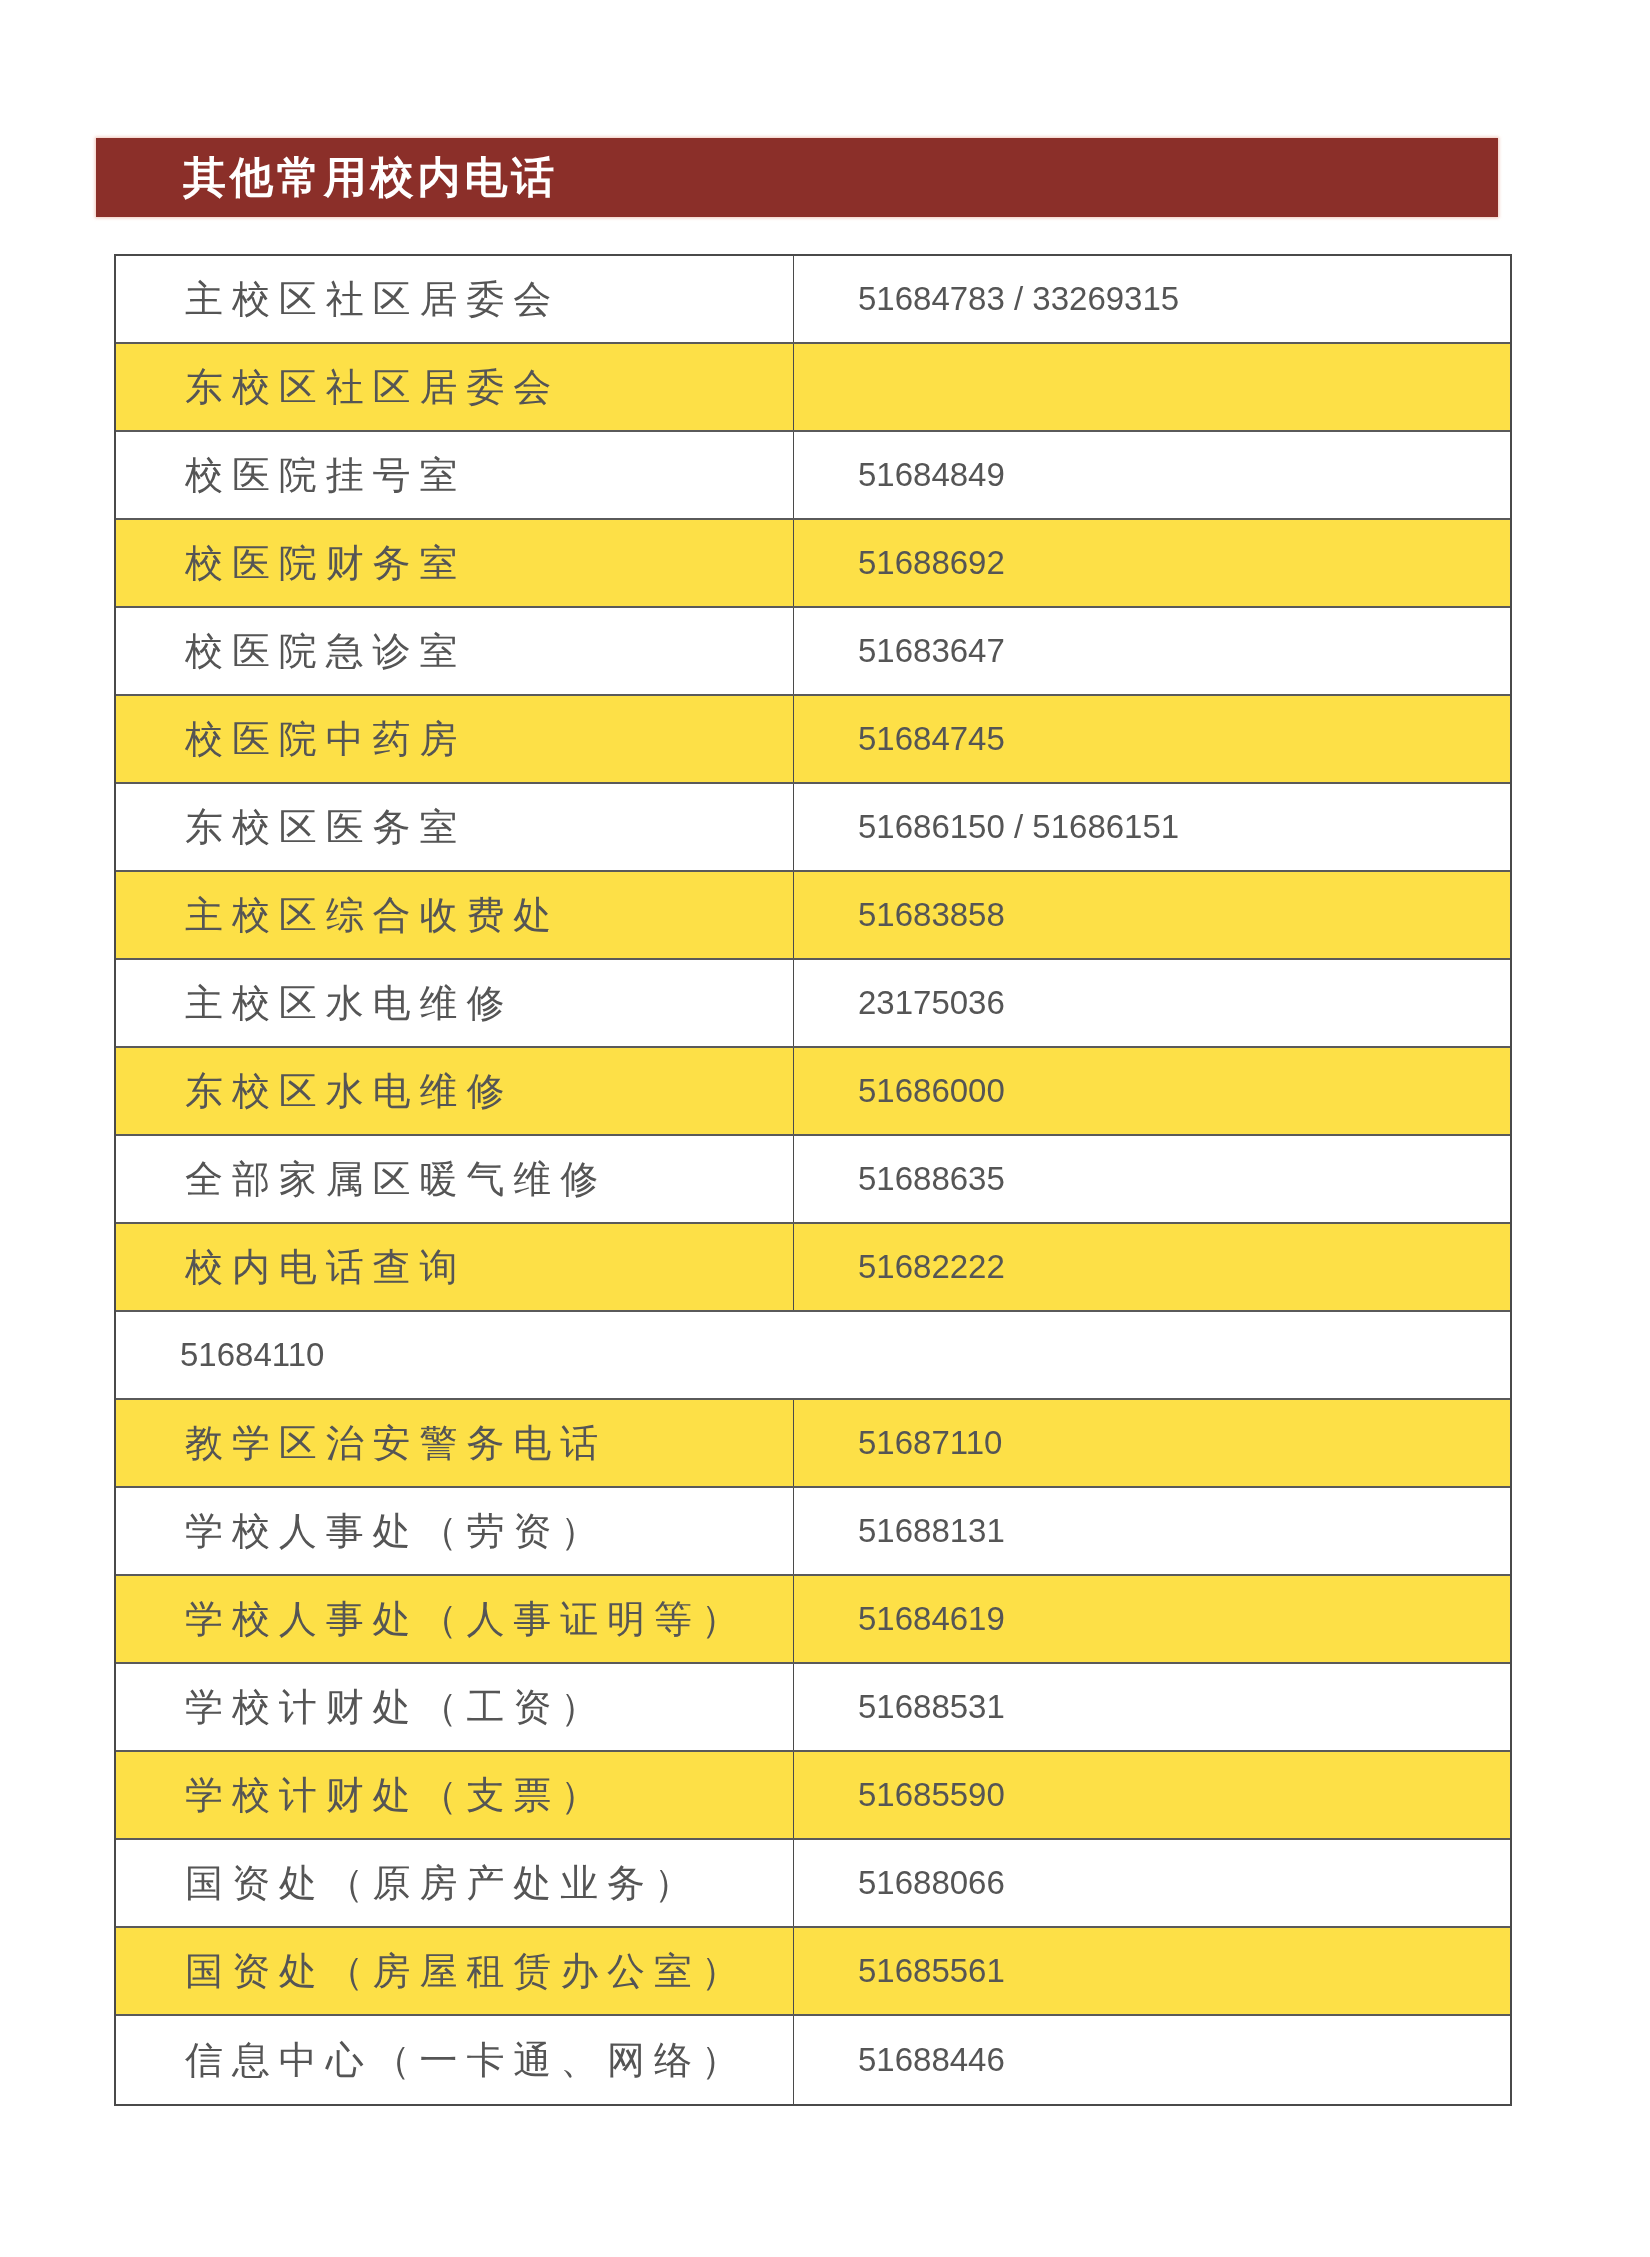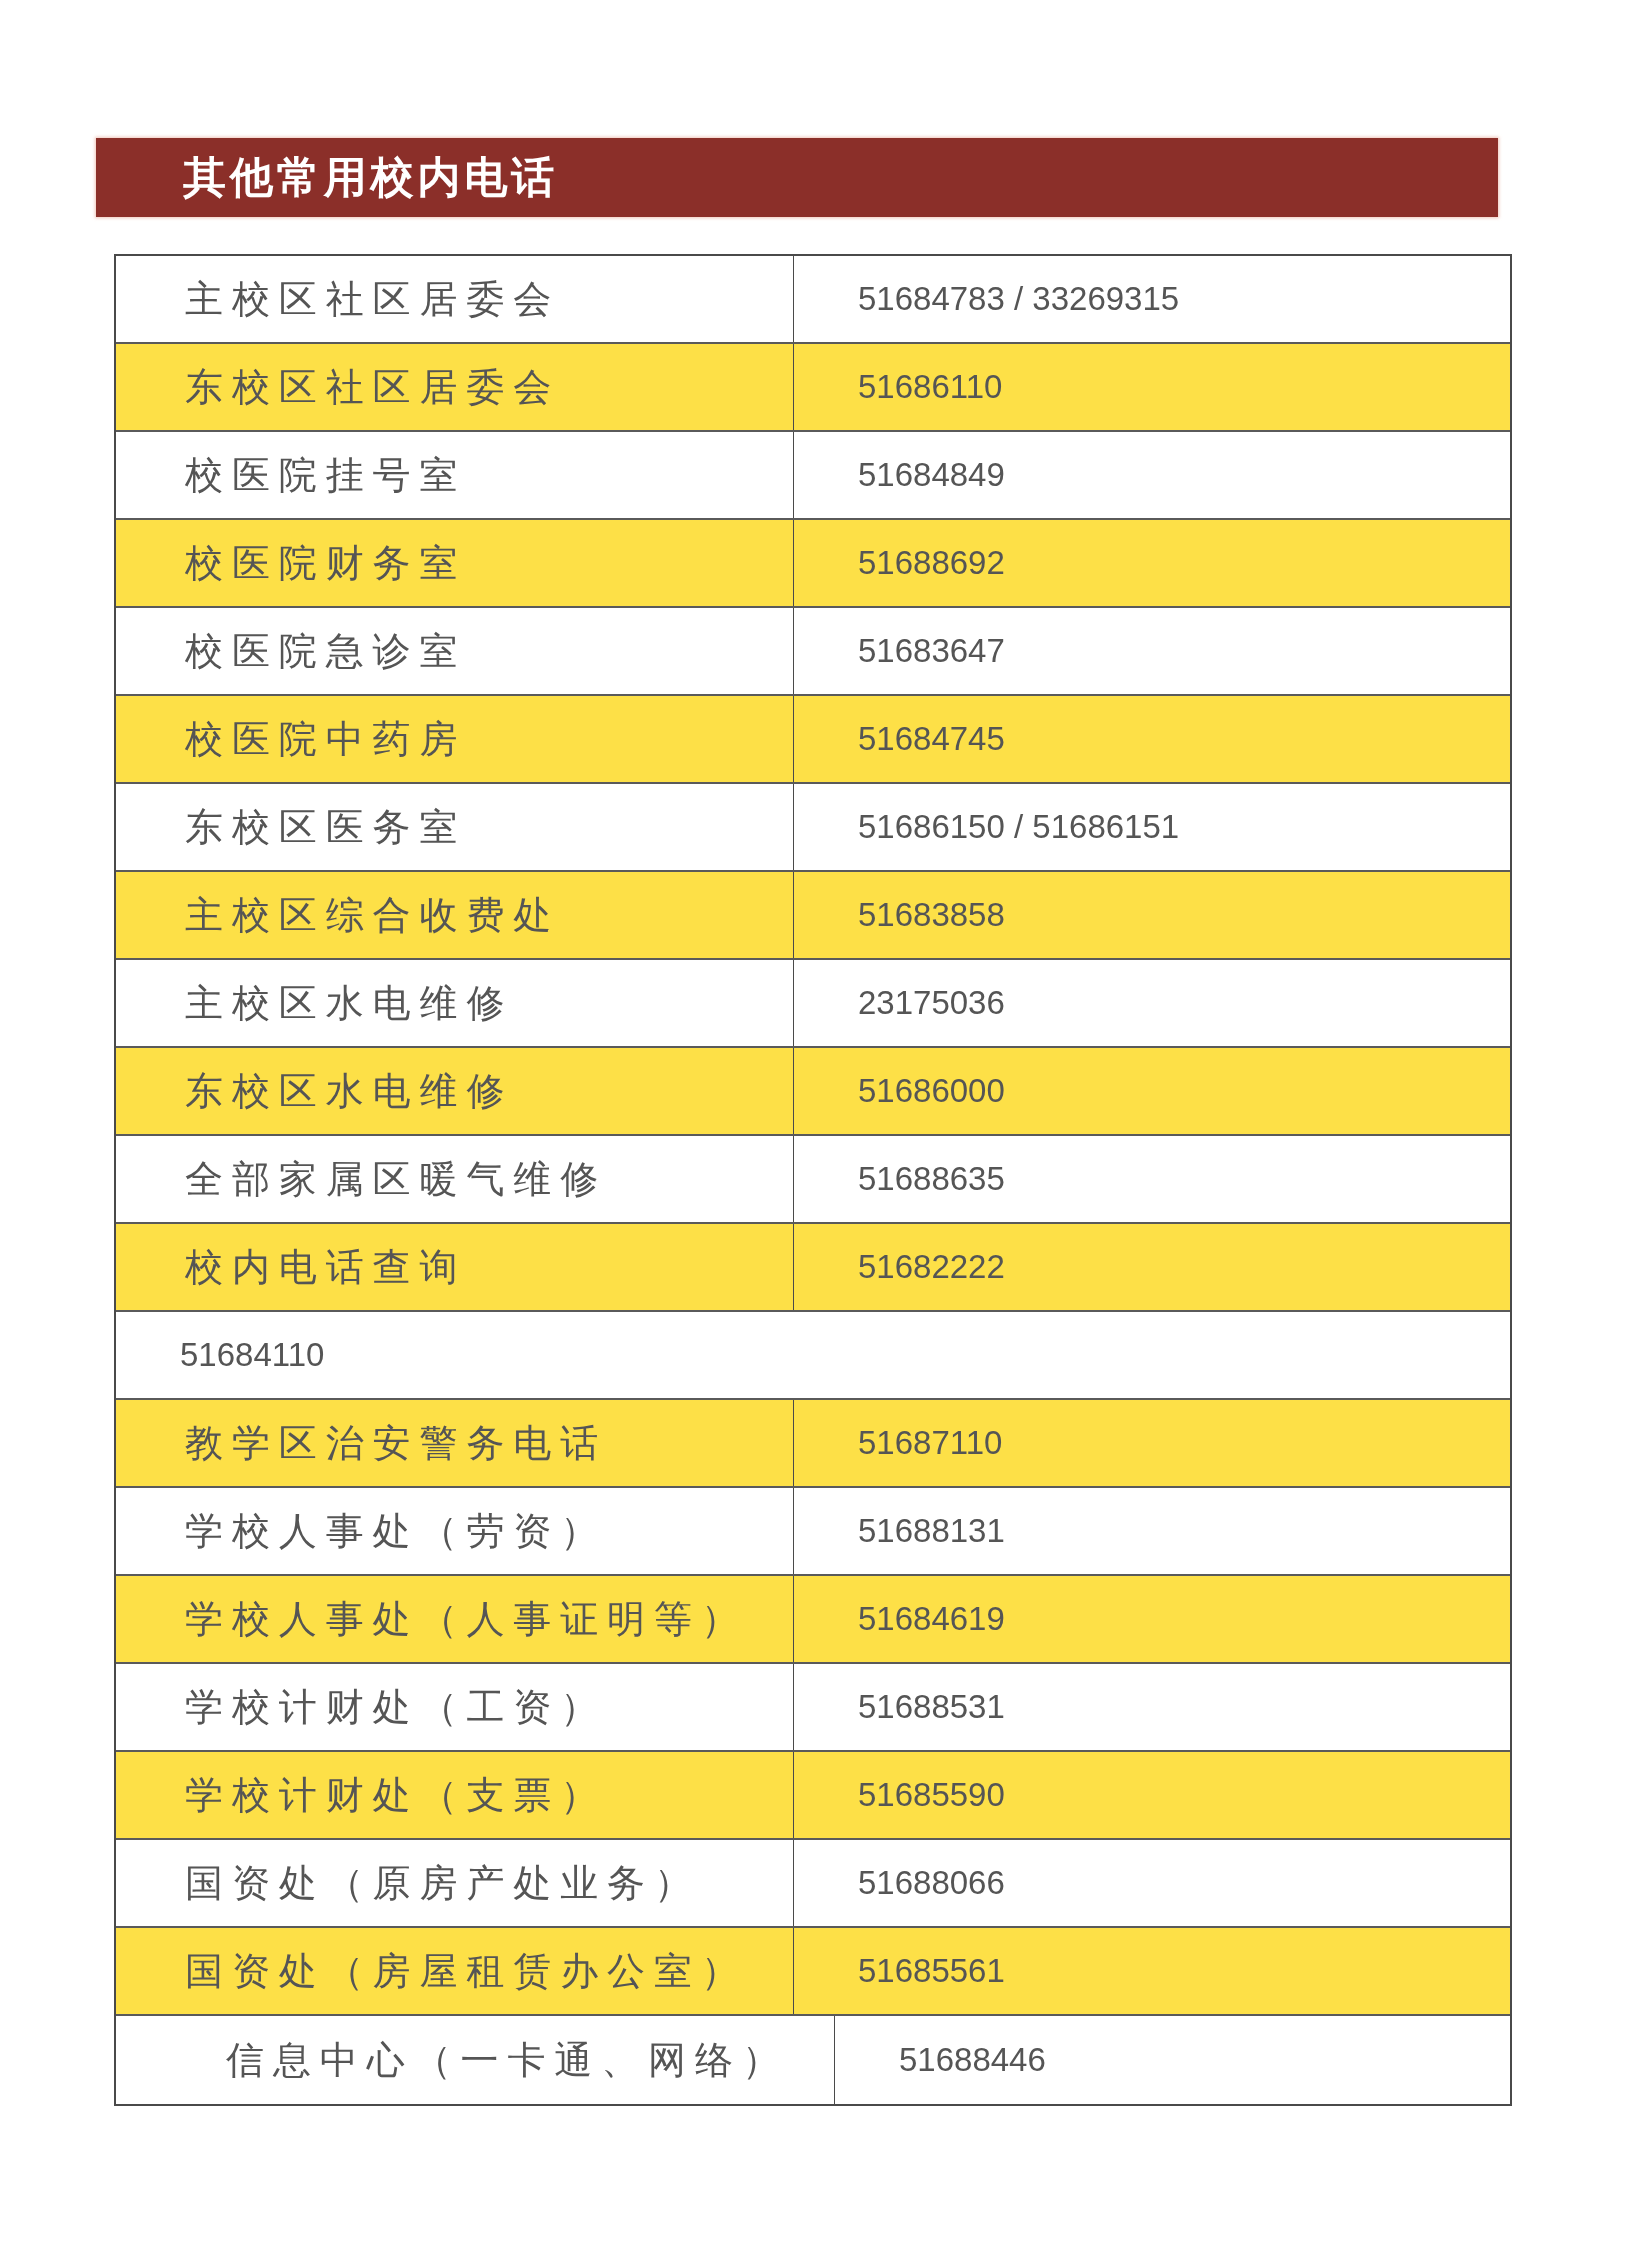--- a/index.html
+++ b/index.html
@@ -16,21 +16,21 @@
     font-family: "DejaVu Serif", "Liberation Serif", serif;
   }
   .phone-table {
     position: absolute; left: 114px; top: 254px; width: 1398px;
     border: 2px solid #4a4a4a; box-sizing: border-box;
   }
   .row {
     display: flex; height: 88px; box-sizing: border-box;
     border-bottom: 2px solid #5a5a5a;
   }
-  .row:last-child { border-bottom: none; padding-left: 41px; }
+  .row:last-child { border-bottom: none; }
   .row.alt { background: #fde047; }
   .row.plain { background: #ffffff; }
   .cell-name {
     width: 678px; border-right: 1.5px solid #4a4a4a; box-sizing: border-box;
     display: flex; align-items: center; padding-left: 69px;
     color: #555555; font-size: 38px; letter-spacing: 8.9px;
     font-family: "DejaVu Serif", "Liberation Serif", serif;
   }
   .cell-phone {
     flex: 1; display: flex; align-items: center; padding-left: 64px;
@@ -45,21 +45,20 @@
   <div class="header-title">其他常用校内电话</div>
 </div>
 
 <div class="phone-table">
   <div class="row plain">
     <div class="cell-name">主校区社区居委会</div>
     <div class="cell-phone">51684783 / 33269315</div>
   </div>
   <div class="row alt">
     <div class="cell-name">东校区社区居委会</div>
-    <div class="cell-phone">51686110</div>
   </div>
   <div class="row plain">
     <div class="cell-name">校医院挂号室</div>
     <div class="cell-phone">51684849</div>
   </div>
   <div class="row alt">
     <div class="cell-name">校医院财务室</div>
     <div class="cell-phone">51688692</div>
   </div>
   <div class="row plain">

